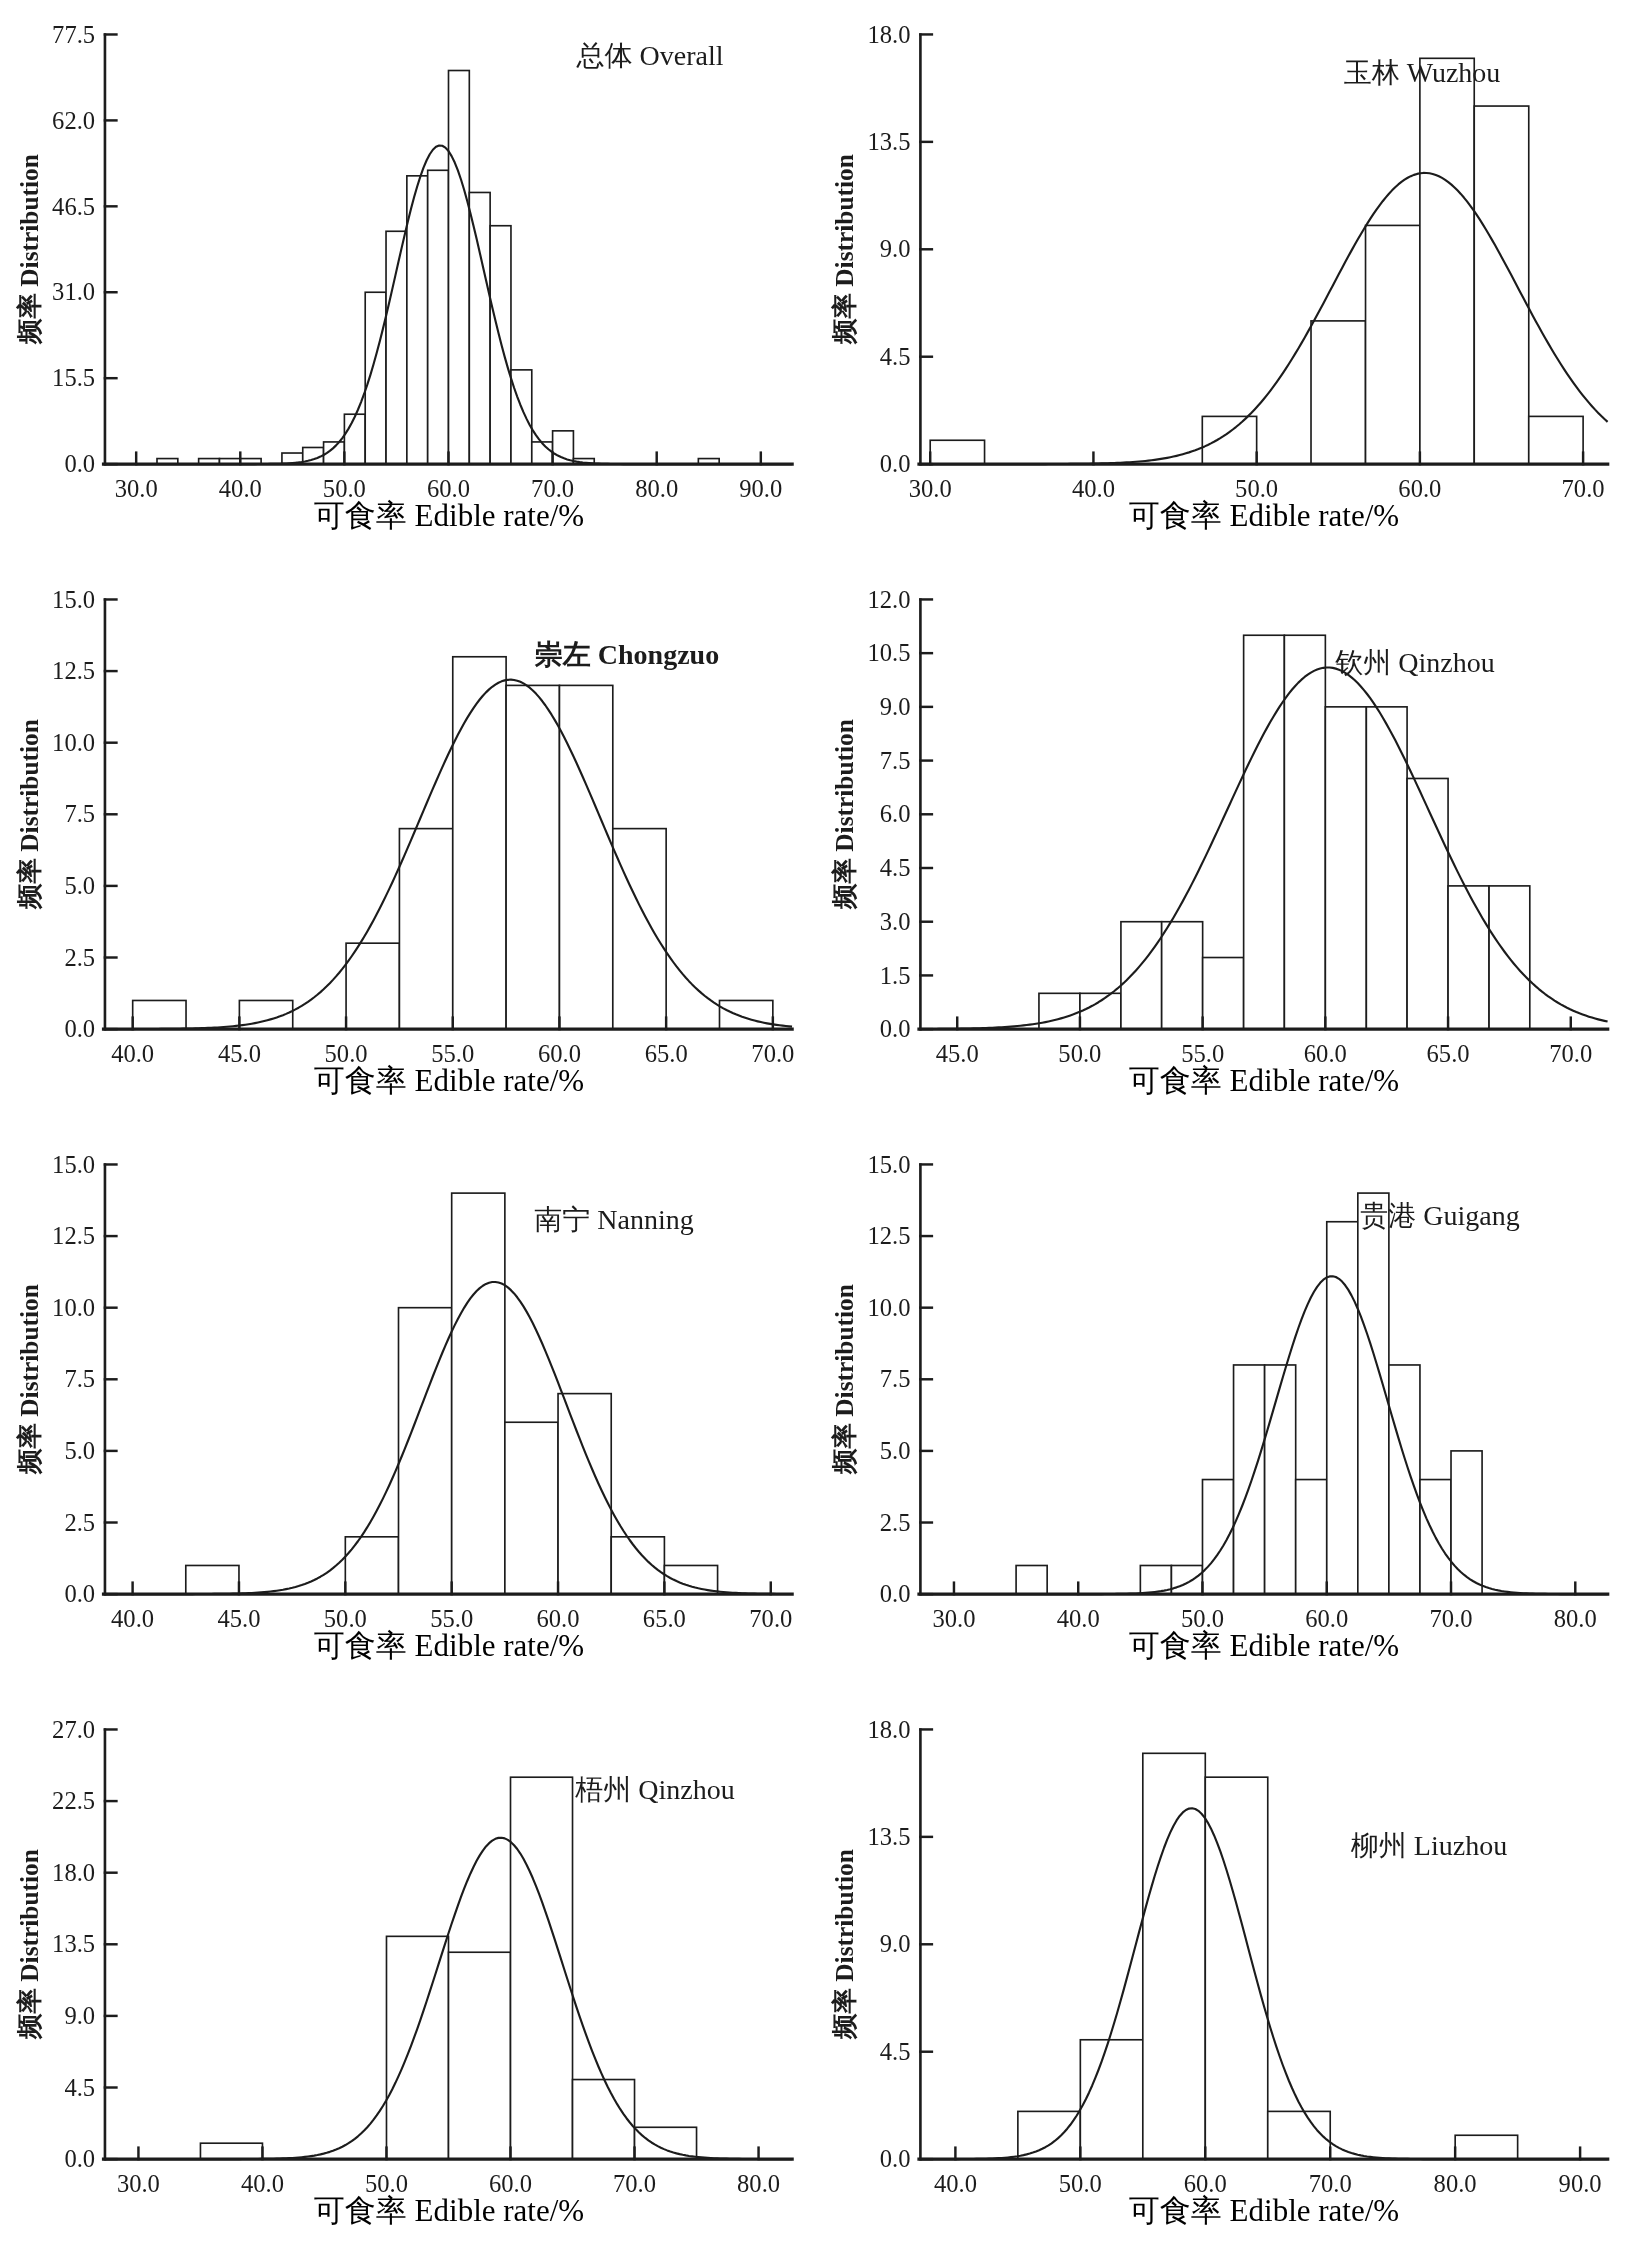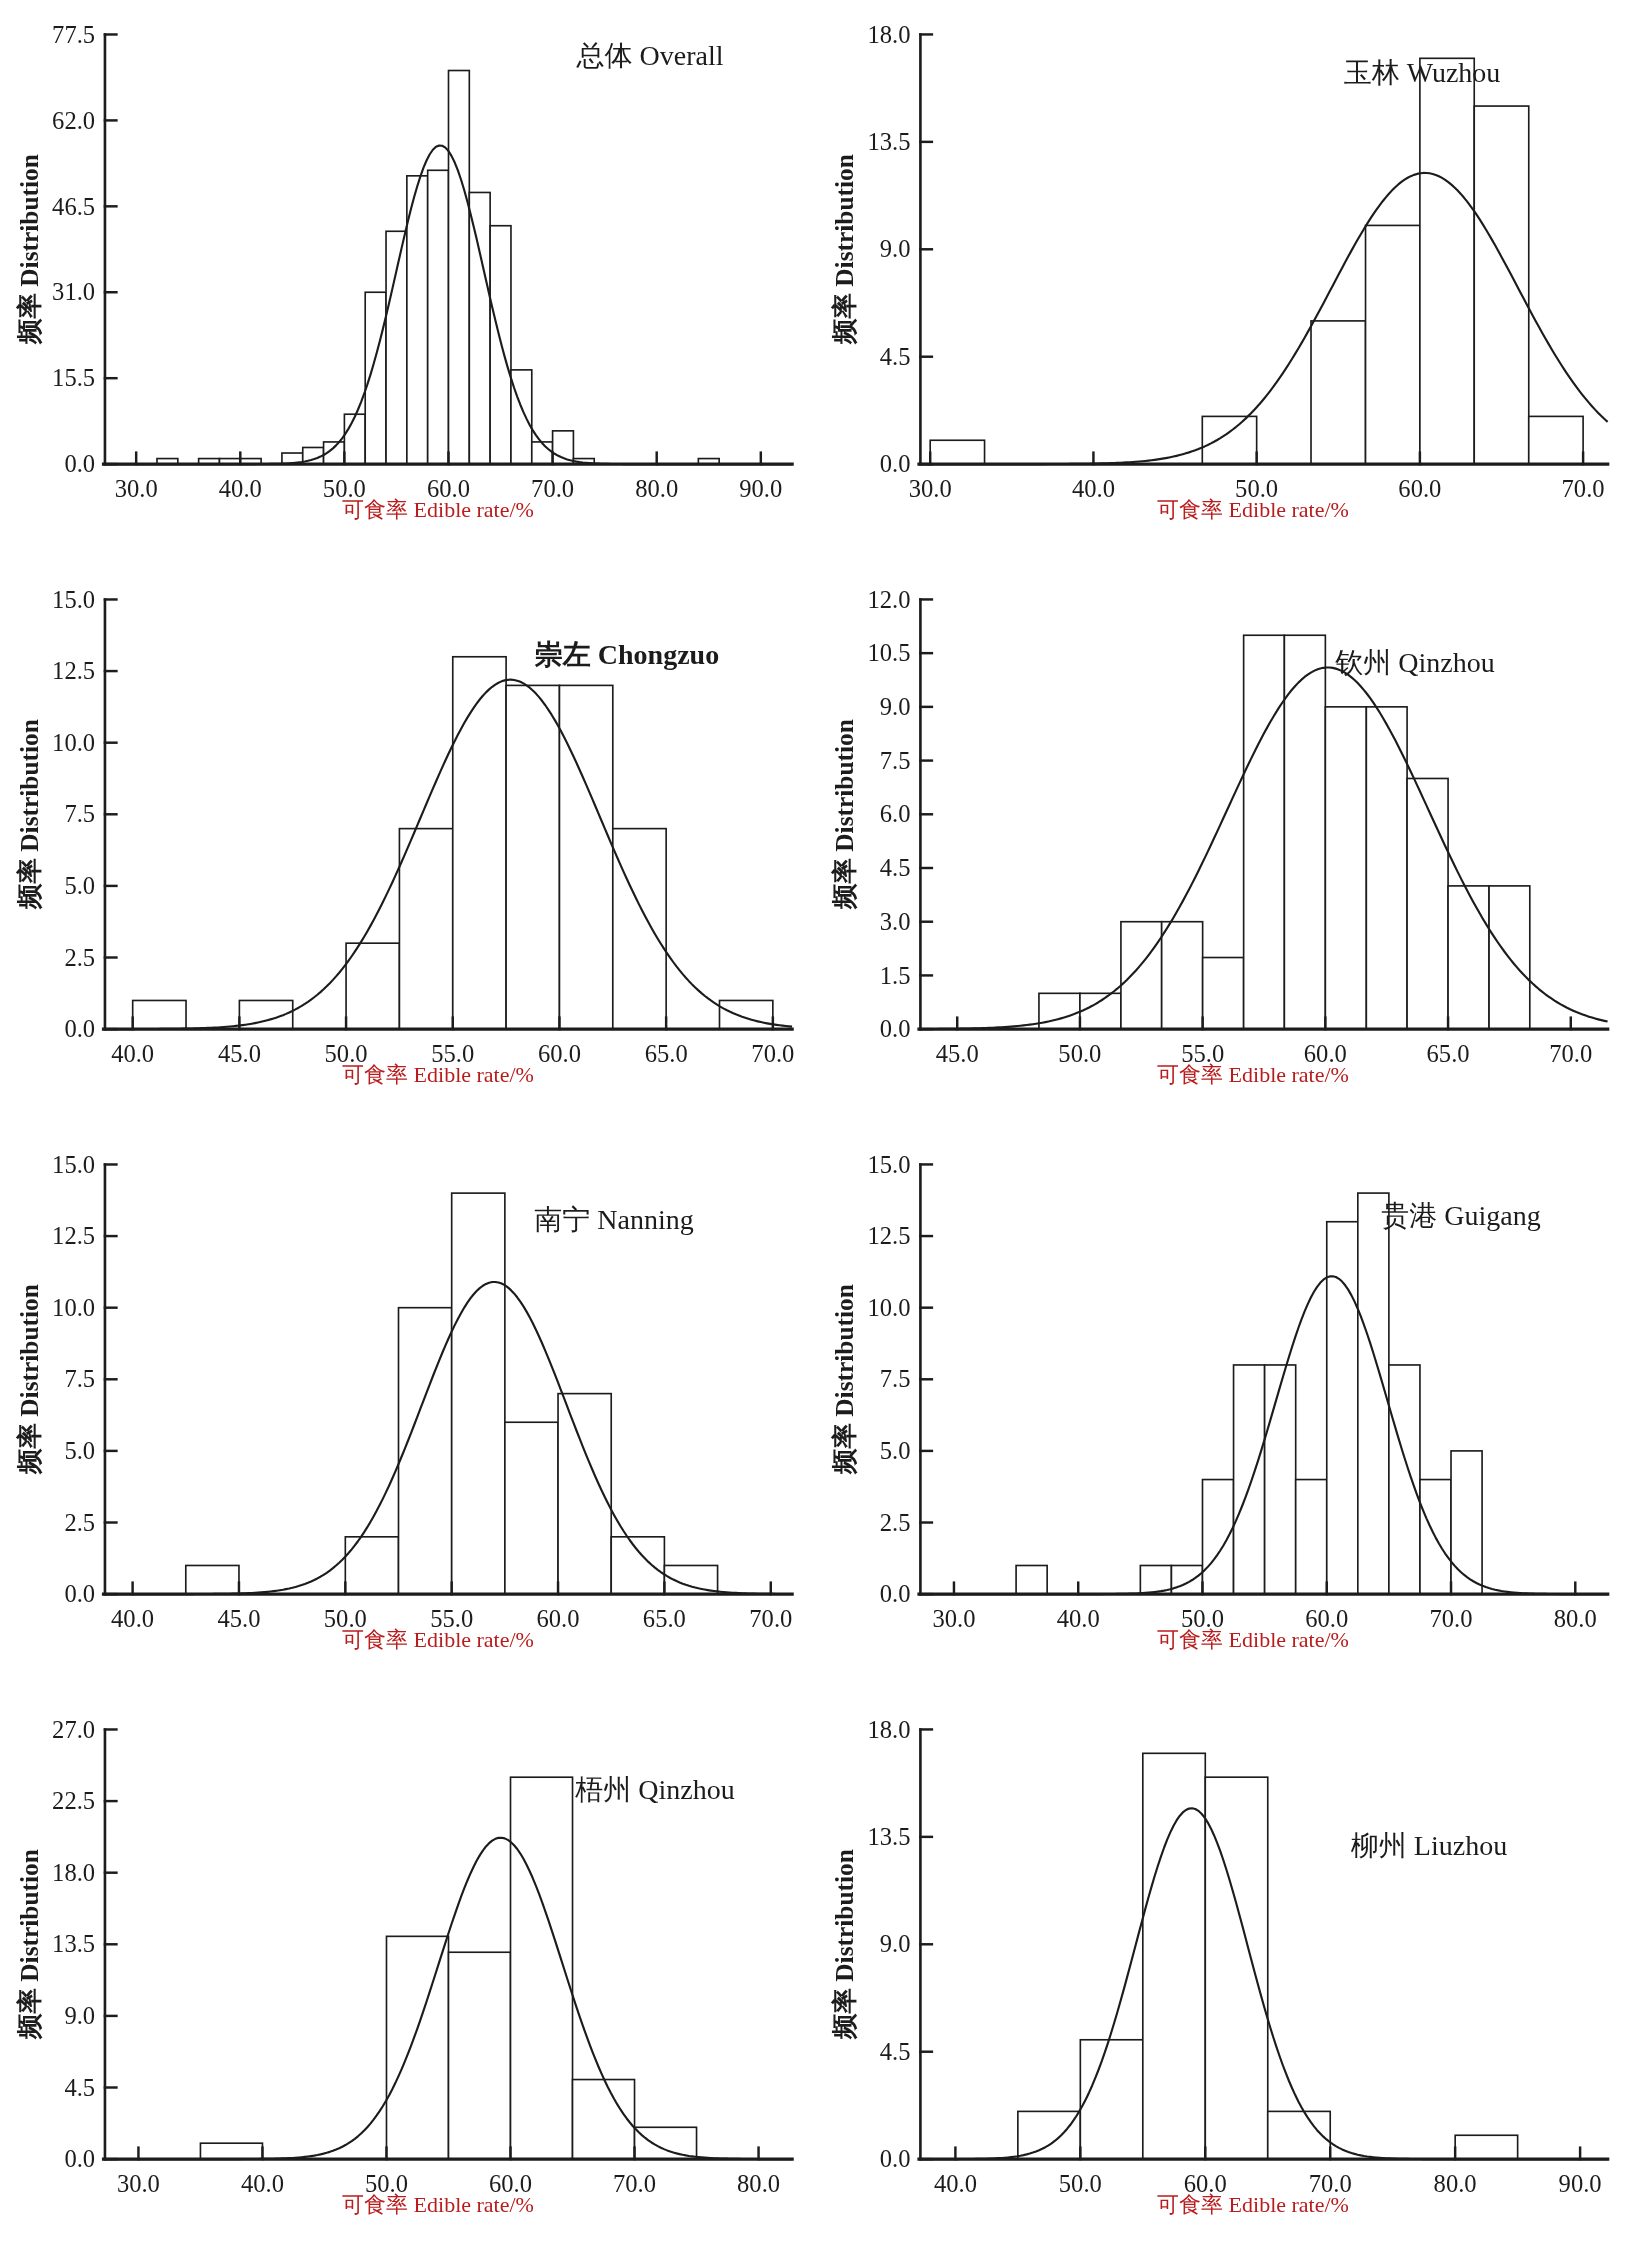--- a/index.html
+++ b/index.html
@@ -3,21 +3,21 @@
 <meta charset="utf-8">
 <style>
   html,body{margin:0;padding:0;background:#ffffff;}
   body{width:1631px;height:2261px;position:relative;font-family:"Liberation Serif","DejaVu Serif",serif;color:#1c1c1c;}
   .figure{position:absolute;left:0;top:0;width:1631px;height:2261px;display:grid;
           grid-template-columns:815px 816px;grid-template-rows:565px 565px 565px 565px;}
   .panel{position:relative;width:100%;height:100%;background:#ffffff;overflow:hidden;}
   .chart-host{position:absolute;left:0;top:0;width:100%;height:100%;}
   .chart-host svg{display:block;width:100%;height:100%;}
   .panel-title{position:absolute;transform:translate(-50%,-50%);font-size:28px;white-space:nowrap;color:#1c1c1c;}
-  .axis-label-x{position:absolute;left:438px;top:495px;transform:translateX(-50%);font-size:22px;white-space:nowrap;color:#b91c1c;}
+  .axis-label-x{position:absolute;left:449px;top:495px;transform:translateX(-50%);font-size:31px;white-space:nowrap;color:#000000;}
   .axis-label-y{position:absolute;left:29.5px;top:246px;transform:translate(-50%,-50%) rotate(-90deg);
                 font-size:25.4px;font-weight:bold;white-space:nowrap;color:#1c1c1c;}
 </style>
 </head>
 <body>
 
 <div class="figure">
 
   <div class="panel">
     <div class="chart-host">
@@ -347,21 +347,21 @@
             <text x="116" y="576.0" text-anchor="end">0.0</text>
             <text x="116" y="488.7" text-anchor="end">2.5</text>
             <text x="116" y="401.3" text-anchor="end">5.0</text>
             <text x="116" y="314.0" text-anchor="end">7.5</text>
             <text x="116" y="226.7" text-anchor="end">10.0</text>
             <text x="116" y="139.3" text-anchor="end">12.5</text>
             <text x="116" y="52.0" text-anchor="end">15.0</text>
           </g>
         </svg>
       </div>
-    <div class="panel-title" style="left: 646px; top: 86px;">贵港 Guigang</div>
+    <div class="panel-title" style="left: 625px; top: 86px;">贵港 Guigang</div>
     <div class="axis-label-x">可食率 Edible rate/%</div>
     <div class="axis-label-y" style="top: 249px;">频率 Distribution</div>
   </div>
 
   <div class="panel">
     <div class="chart-host">
         <svg viewBox="0 0 994 689">
           <g fill="#ffffff" stroke="#1c1c1c" stroke-width="2">
             <rect x="244.47" y="546.59" width="75.63" height="19.41"></rect>
             <rect x="471.37" y="294.30" width="75.63" height="271.70"></rect>

